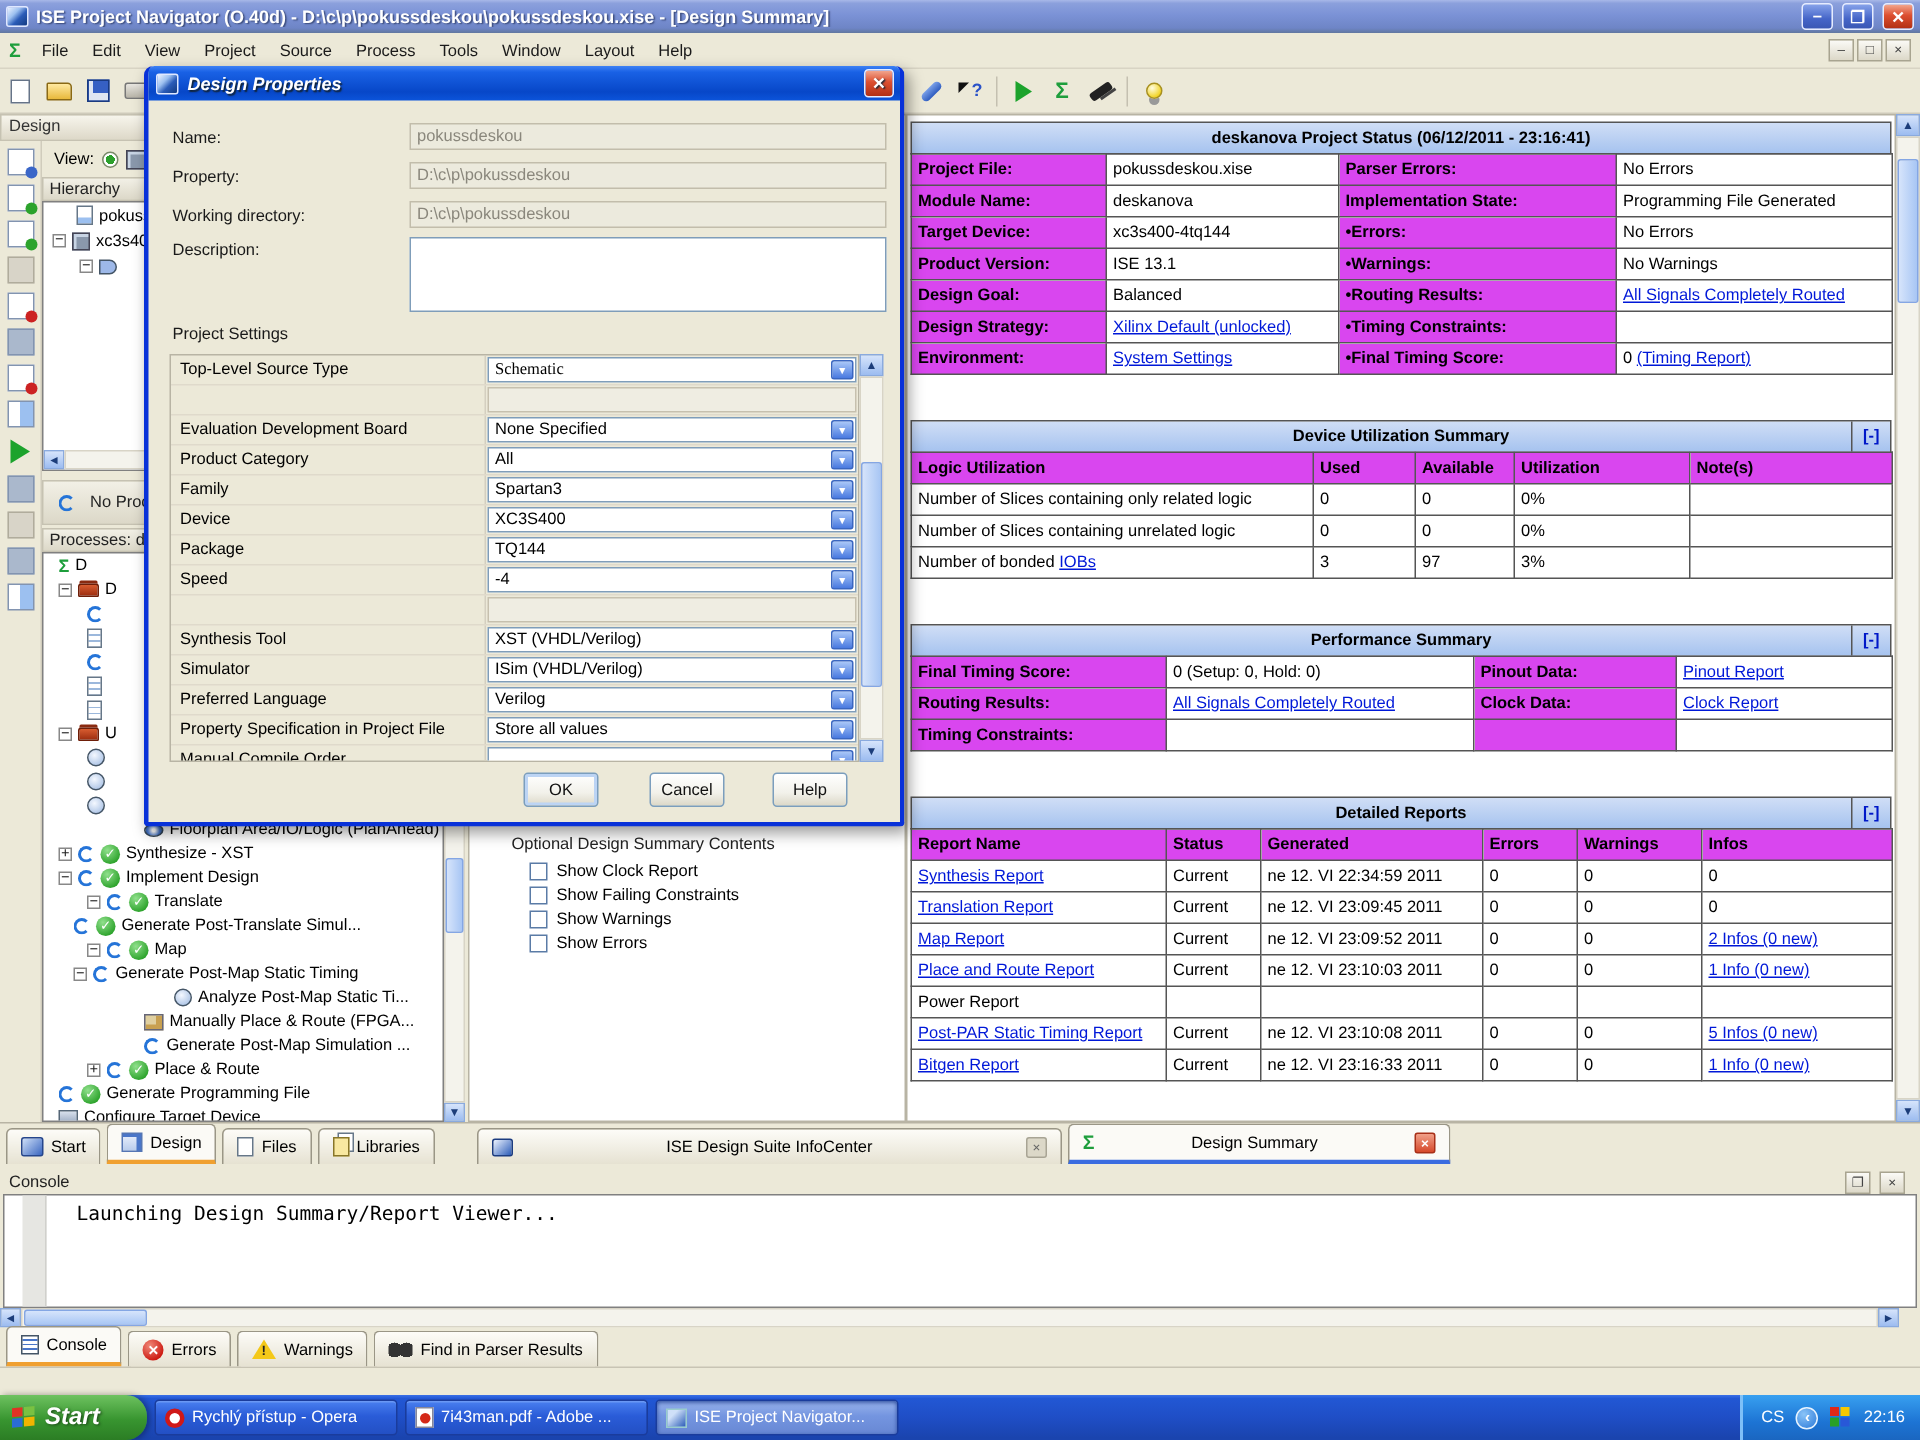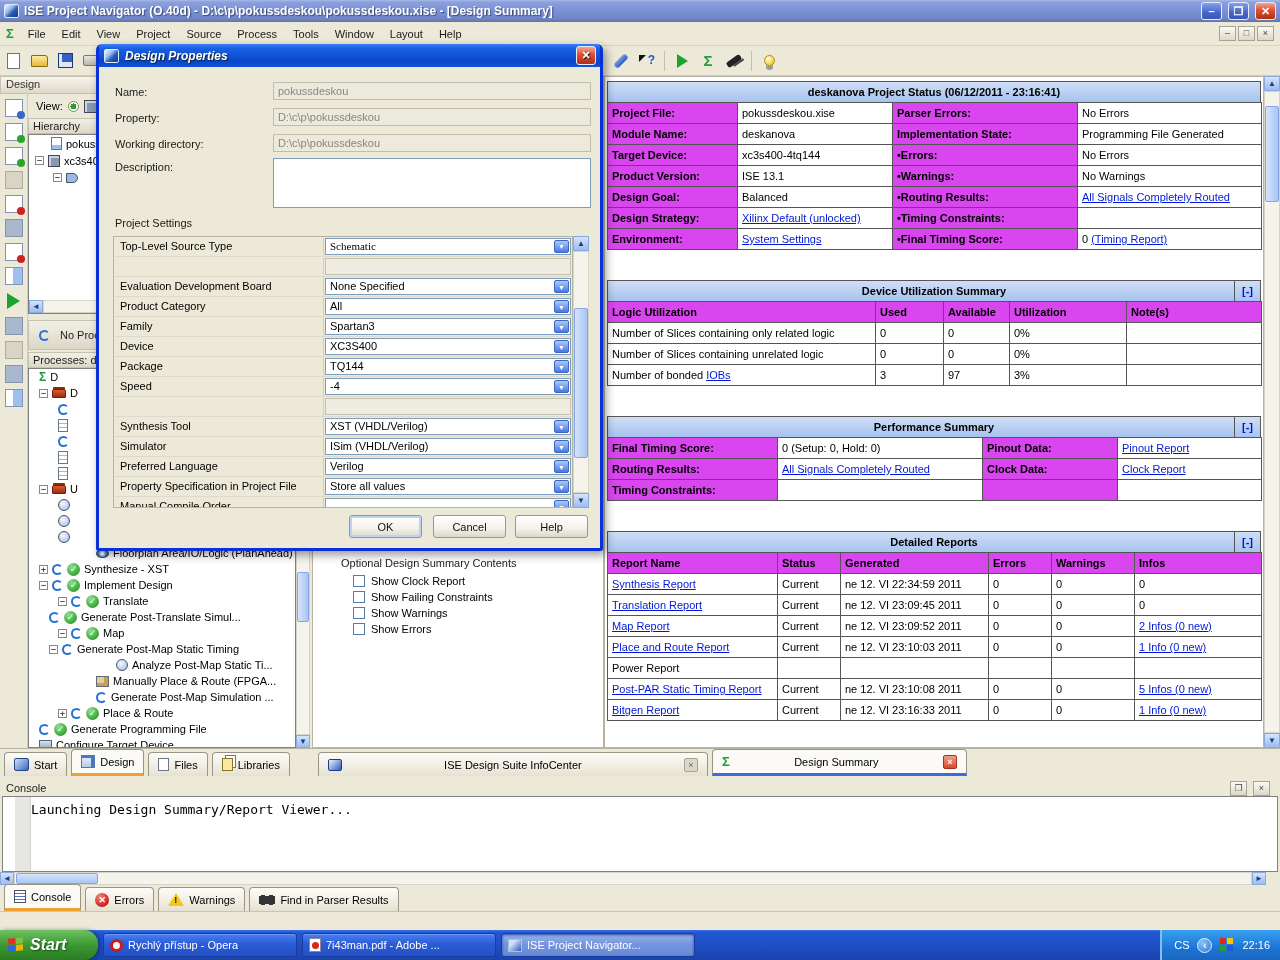--- a/index.html
+++ b/index.html
@@ -131,42 +131,42 @@
   #settingsbox{position:absolute;left:14px;top:192px;width:460px;height:272px;border:1px solid #b8b4a4;background:#ECE9D8;overflow:hidden;}
   .srow{display:flex;height:20px;border-bottom:1px solid #dfdacb;align-items:center;}
   .slabel{flex:0 0 210px;font-size:11px;padding-left:6px;border-right:1px solid #d4cfc0;line-height:19px;height:100%;white-space:nowrap;overflow:hidden;}
   .sval{flex:1;position:relative;height:100%;padding:1px;}
   .vbox{position:relative;height:17px;background:#fff;border:1px solid #7F9DB9;font-size:11px;line-height:15px;padding:0 18px 0 4px;white-space:nowrap;overflow:hidden;}
   .carrow{position:absolute;right:1px;top:1px;width:15px;height:13px;background:linear-gradient(#aac8f8,#4a7ae0);border:1px solid #3a66c0;border-radius:2px;color:#fff;font-size:7px;line-height:13px;text-align:center;cursor:pointer;}
   .carrow::after{content:"▼";}
   .srow.spacer .vbox{background:#efede2;border-color:#c6c0ae;}
   .srow.check .vbox{display:none;}
   #dlgvsb{position:absolute;left:474px;top:192px;width:16px;height:272px;}
-  .xpbtn{position:absolute;width:73px;height:23px;border:1px solid #7b9ebd;border-radius:3px;background:linear-gradient(#ffffff,#f2f1ea 60%,#dcd8c8);font-size:11px;font-family:"Liberation Sans",sans-serif;cursor:pointer;color:#111;}
+  .xpbtn{position:absolute;width:50px;height:23px;border:1px solid #7b9ebd;border-radius:3px;background:linear-gradient(#ffffff,#f2f1ea 60%,#dcd8c8);font-size:11px;font-family:"Liberation Sans",sans-serif;cursor:pointer;color:#111;}
   .xpbtn.focus{box-shadow:inset 0 0 0 2px #bcd4f4;}
 
   
   #conshdr{left:0;top:780px;width:1280px;height:16px;background:#ECE9D8;font-size:11px;padding:1px 6px;color:#222;display:flex;align-items:center;}
   #consbody{left:2px;top:796px;width:1276px;height:76px;background:#fff;border:1px solid #808080;}
   .congut{position:absolute;left:12px;top:0;bottom:0;width:16px;background:#e6e6e2;border-right:1px solid #d0d0cc;}
-  .constext{position:absolute;left:28px;top:5px;font-family:"DejaVu Sans Mono","Liberation Mono",monospace;font-size:13px;color:#000;white-space:pre;}
+  .constext{position:absolute;left:48px;top:5px;font-family:"DejaVu Sans Mono","Liberation Mono",monospace;font-size:13px;color:#000;white-space:pre;}
   #conshsb{left:0;top:872px;width:1280px;height:13px;}
   #constabs{left:0;top:885px;width:1280px;height:27px;background:#ECE9D8;display:flex;align-items:flex-end;border-bottom:1px solid #c8c4b4;}
   .ic-console{width:12px;height:13px;background:repeating-linear-gradient(#fff 0 2px,#4a76c8 2px 3px);border:1px solid #456;}
   .ic-err{width:14px;height:14px;border-radius:50%;background:radial-gradient(circle at 35% 30%,#f08878,#cc1810 75%);color:#fff;font-size:9px;font-weight:bold;line-height:14px;text-align:center;}
   .ic-warn{width:0;height:0;border-left:8px solid transparent;border-right:8px solid transparent;border-bottom:13px solid #f4c818;position:relative;}
   .ic-warn::after{content:"!";position:absolute;left:-2px;top:2px;font-size:9px;font-weight:bold;color:#222;}
   .ic-find{width:16px;height:10px;background:radial-gradient(circle at 25% 50%,#333 5px,transparent 5px),radial-gradient(circle at 75% 50%,#333 5px,transparent 5px);}
 
   
   #taskbar{left:0;top:930px;width:1280px;height:30px;background:linear-gradient(#3a70e8,#2257d4 8%,#1f4ec6 50%,#1a44ae 95%);display:flex;align-items:center;}
   #startbtn{height:30px;width:98px;background:linear-gradient(#6ec260,#389530 55%,#2b7d24);border-radius:0 14px 14px 0;display:flex;align-items:center;gap:6px;padding:0 14px 0 8px;color:#fff;font-weight:bold;font-style:italic;font-size:16px;text-shadow:1px 1px 2px #1c4a18;box-shadow:2px 0 4px rgba(0,0,0,.35);cursor:pointer;flex:none;}
   .flag{width:16px;height:14px;display:grid;grid-template-columns:7px 7px;grid-template-rows:6px 6px;gap:1px;transform:skewY(-6deg);}
   .flag i{display:block;}
-  .taskbtn{width:194px;height:24px;margin-left:5px;border-radius:3px;background:linear-gradient(#4a80f0,#2a5cd8 45%,#2350c4);border:1px solid #1a3c9c;display:flex;align-items:center;gap:5px;padding:0 6px;color:#fff;font-size:11px;cursor:pointer;box-shadow:inset 0 1px 0 #6a98f4;}
+  .taskbtn{width:162px;height:24px;margin-left:5px;border-radius:3px;background:linear-gradient(#4a80f0,#2a5cd8 45%,#2350c4);border:1px solid #1a3c9c;display:flex;align-items:center;gap:5px;padding:0 6px;color:#fff;font-size:11px;cursor:pointer;box-shadow:inset 0 1px 0 #6a98f4;}
   .taskbtn.active{background:linear-gradient(#9ab4ec,#7495e0 45%,#6888d4);box-shadow:inset 0 1px 3px #2a4a9c;}
   .taskbtn .tl{white-space:nowrap;overflow:hidden;}
   .ic-opera{width:13px;height:13px;border-radius:50%;border:3px solid #d01818;background:#fff;flex:none;}
   .ic-pdf{width:12px;height:14px;background:#fff;border:1px solid #889;position:relative;flex:none;}
   .ic-pdf::after{content:"";position:absolute;left:2px;top:3px;width:7px;height:7px;border-radius:50%;background:#d42818;}
   .ic-isetask{width:14px;height:13px;background:linear-gradient(135deg,#cfe0f8 30%,#2b5cb8);border:1px solid #9cc;flex:none;}
   #tray{margin-left:auto;height:30px;display:flex;align-items:center;gap:8px;padding:0 10px 0 12px;background:linear-gradient(#38a0f0,#1d74d4 60%,#1a66c0);border-left:2px solid #7ec0f8;color:#fff;font-size:11px;}
   .chev{width:15px;height:15px;border-radius:50%;background:radial-gradient(circle at 35% 30%,#8ac4f8,#2a78d8);border:1px solid #e8f4ff;color:#fff;font-weight:bold;font-size:10px;line-height:13px;text-align:center;cursor:pointer;}
   .avgicon{width:14px;height:14px;display:grid;grid-template-columns:6px 6px;grid-template-rows:6px 6px;gap:1px;transform:rotate(0deg);cursor:pointer;}
 </style>

